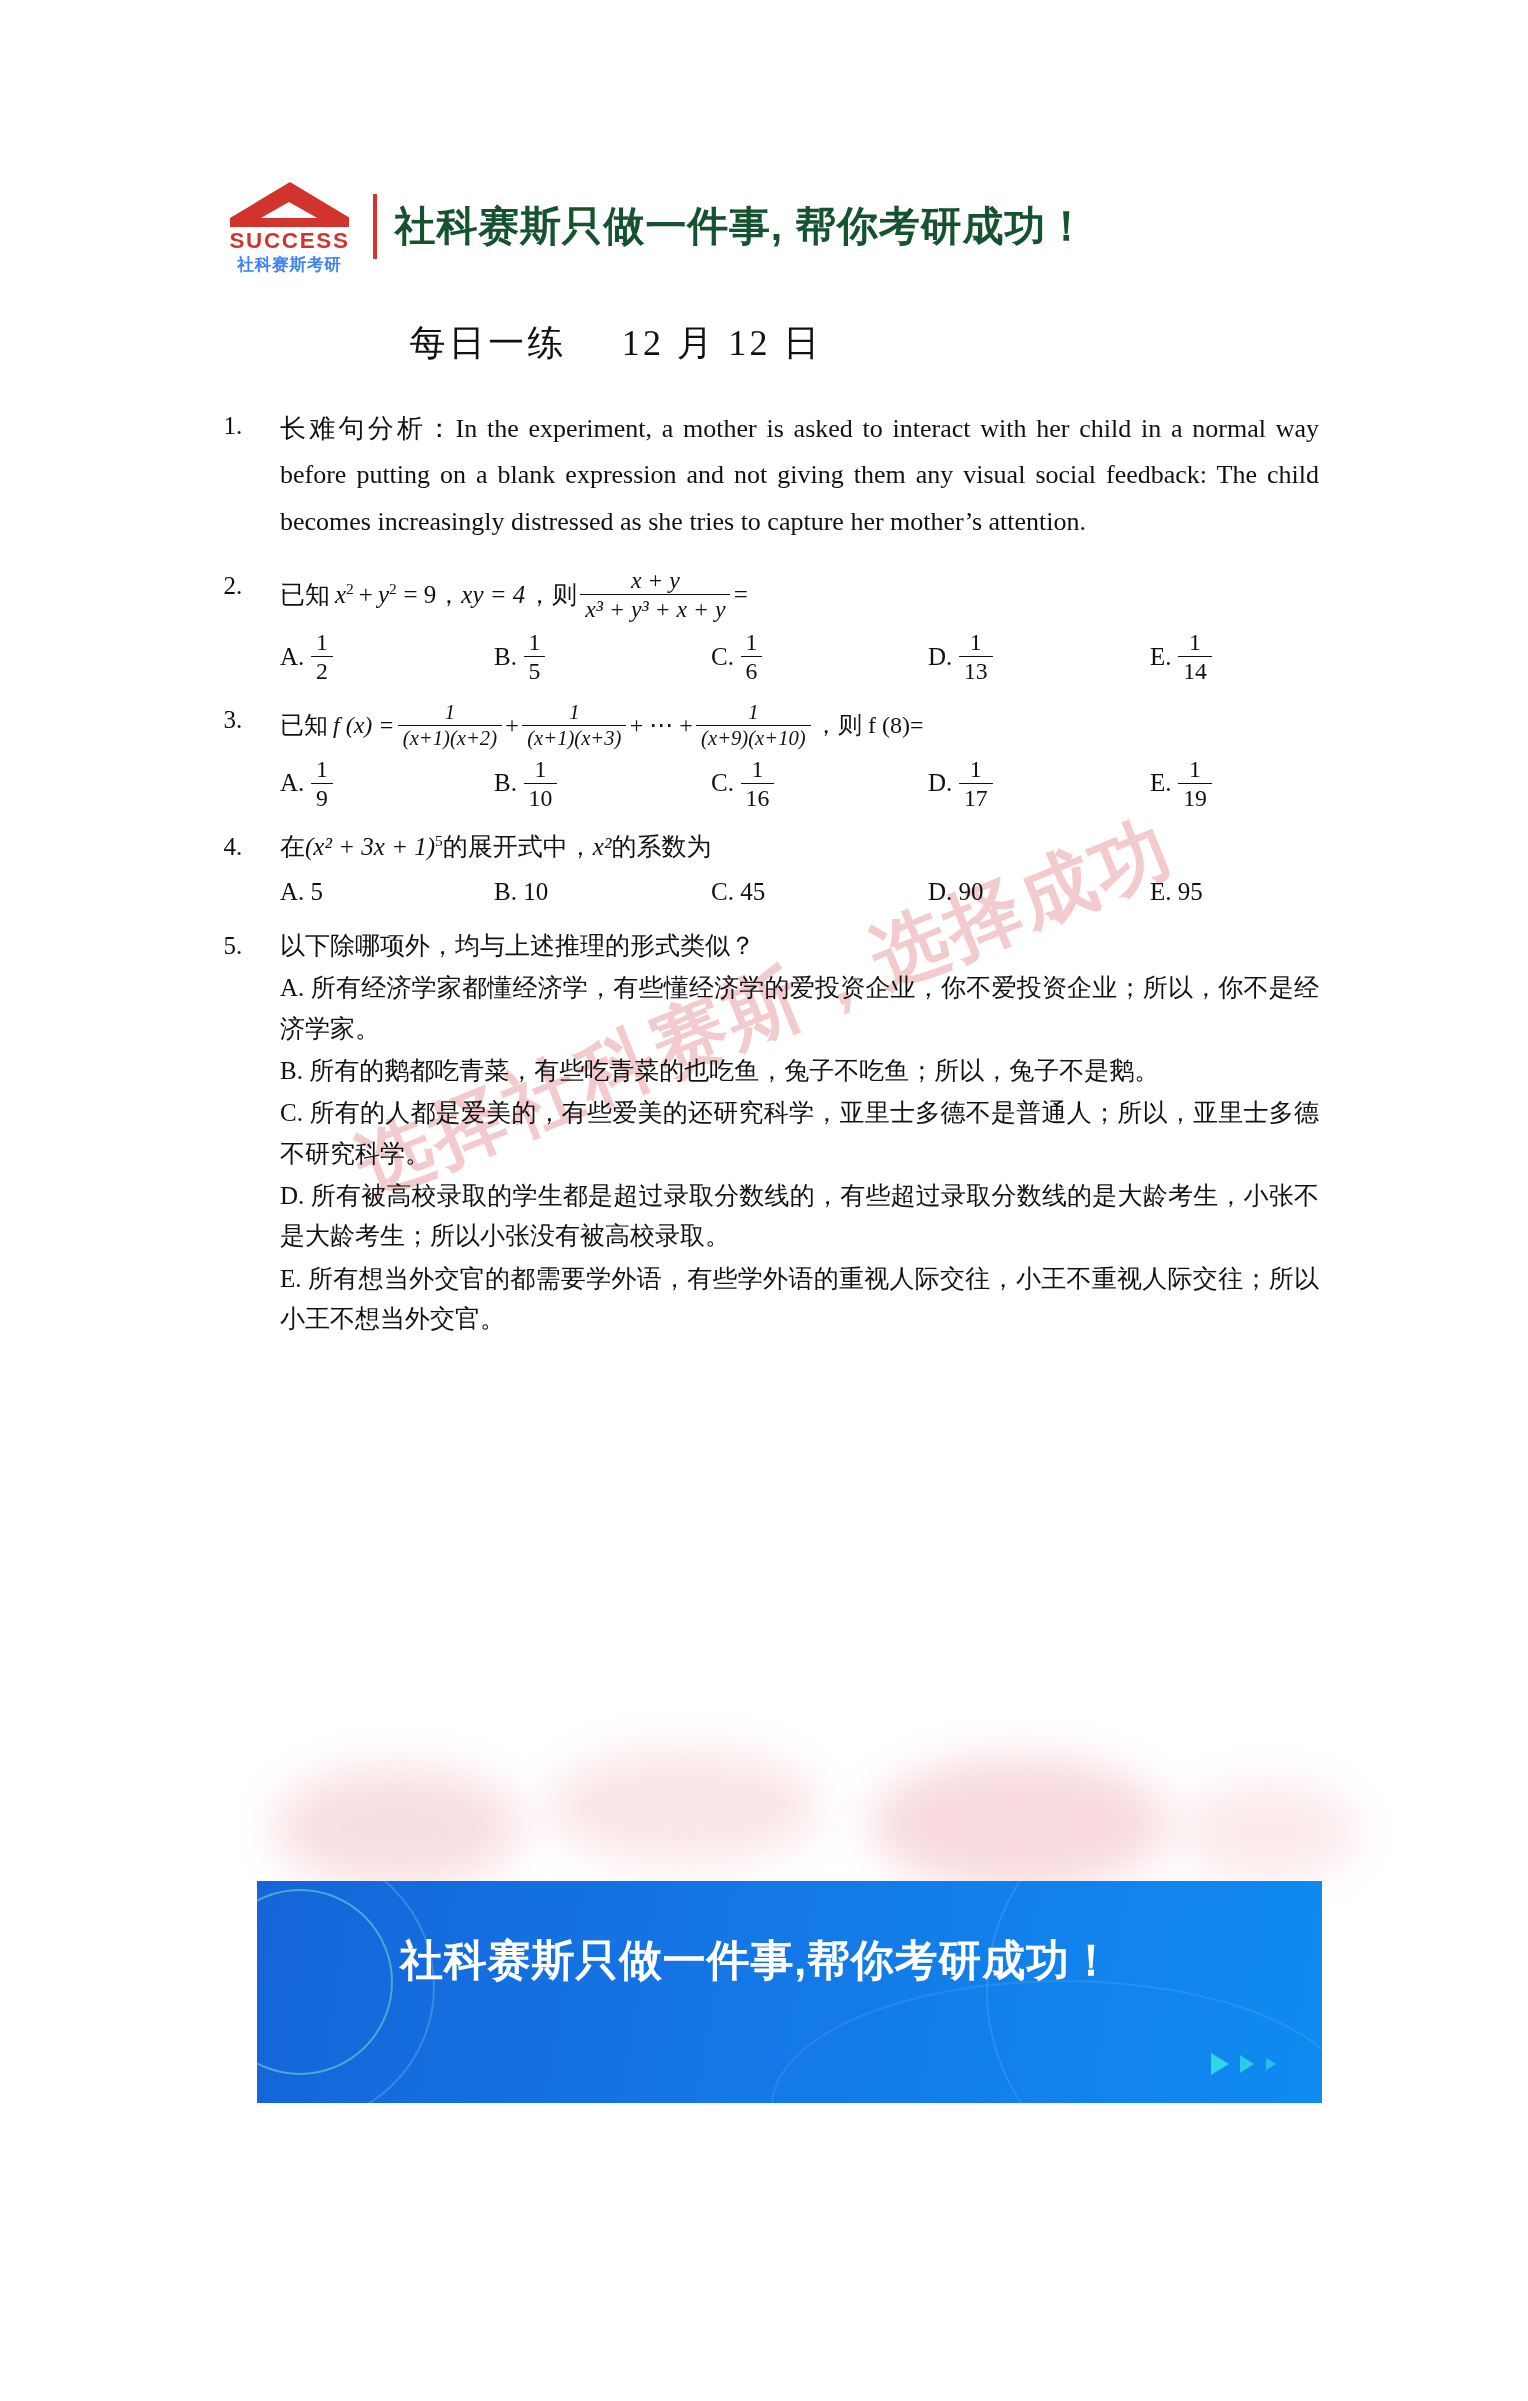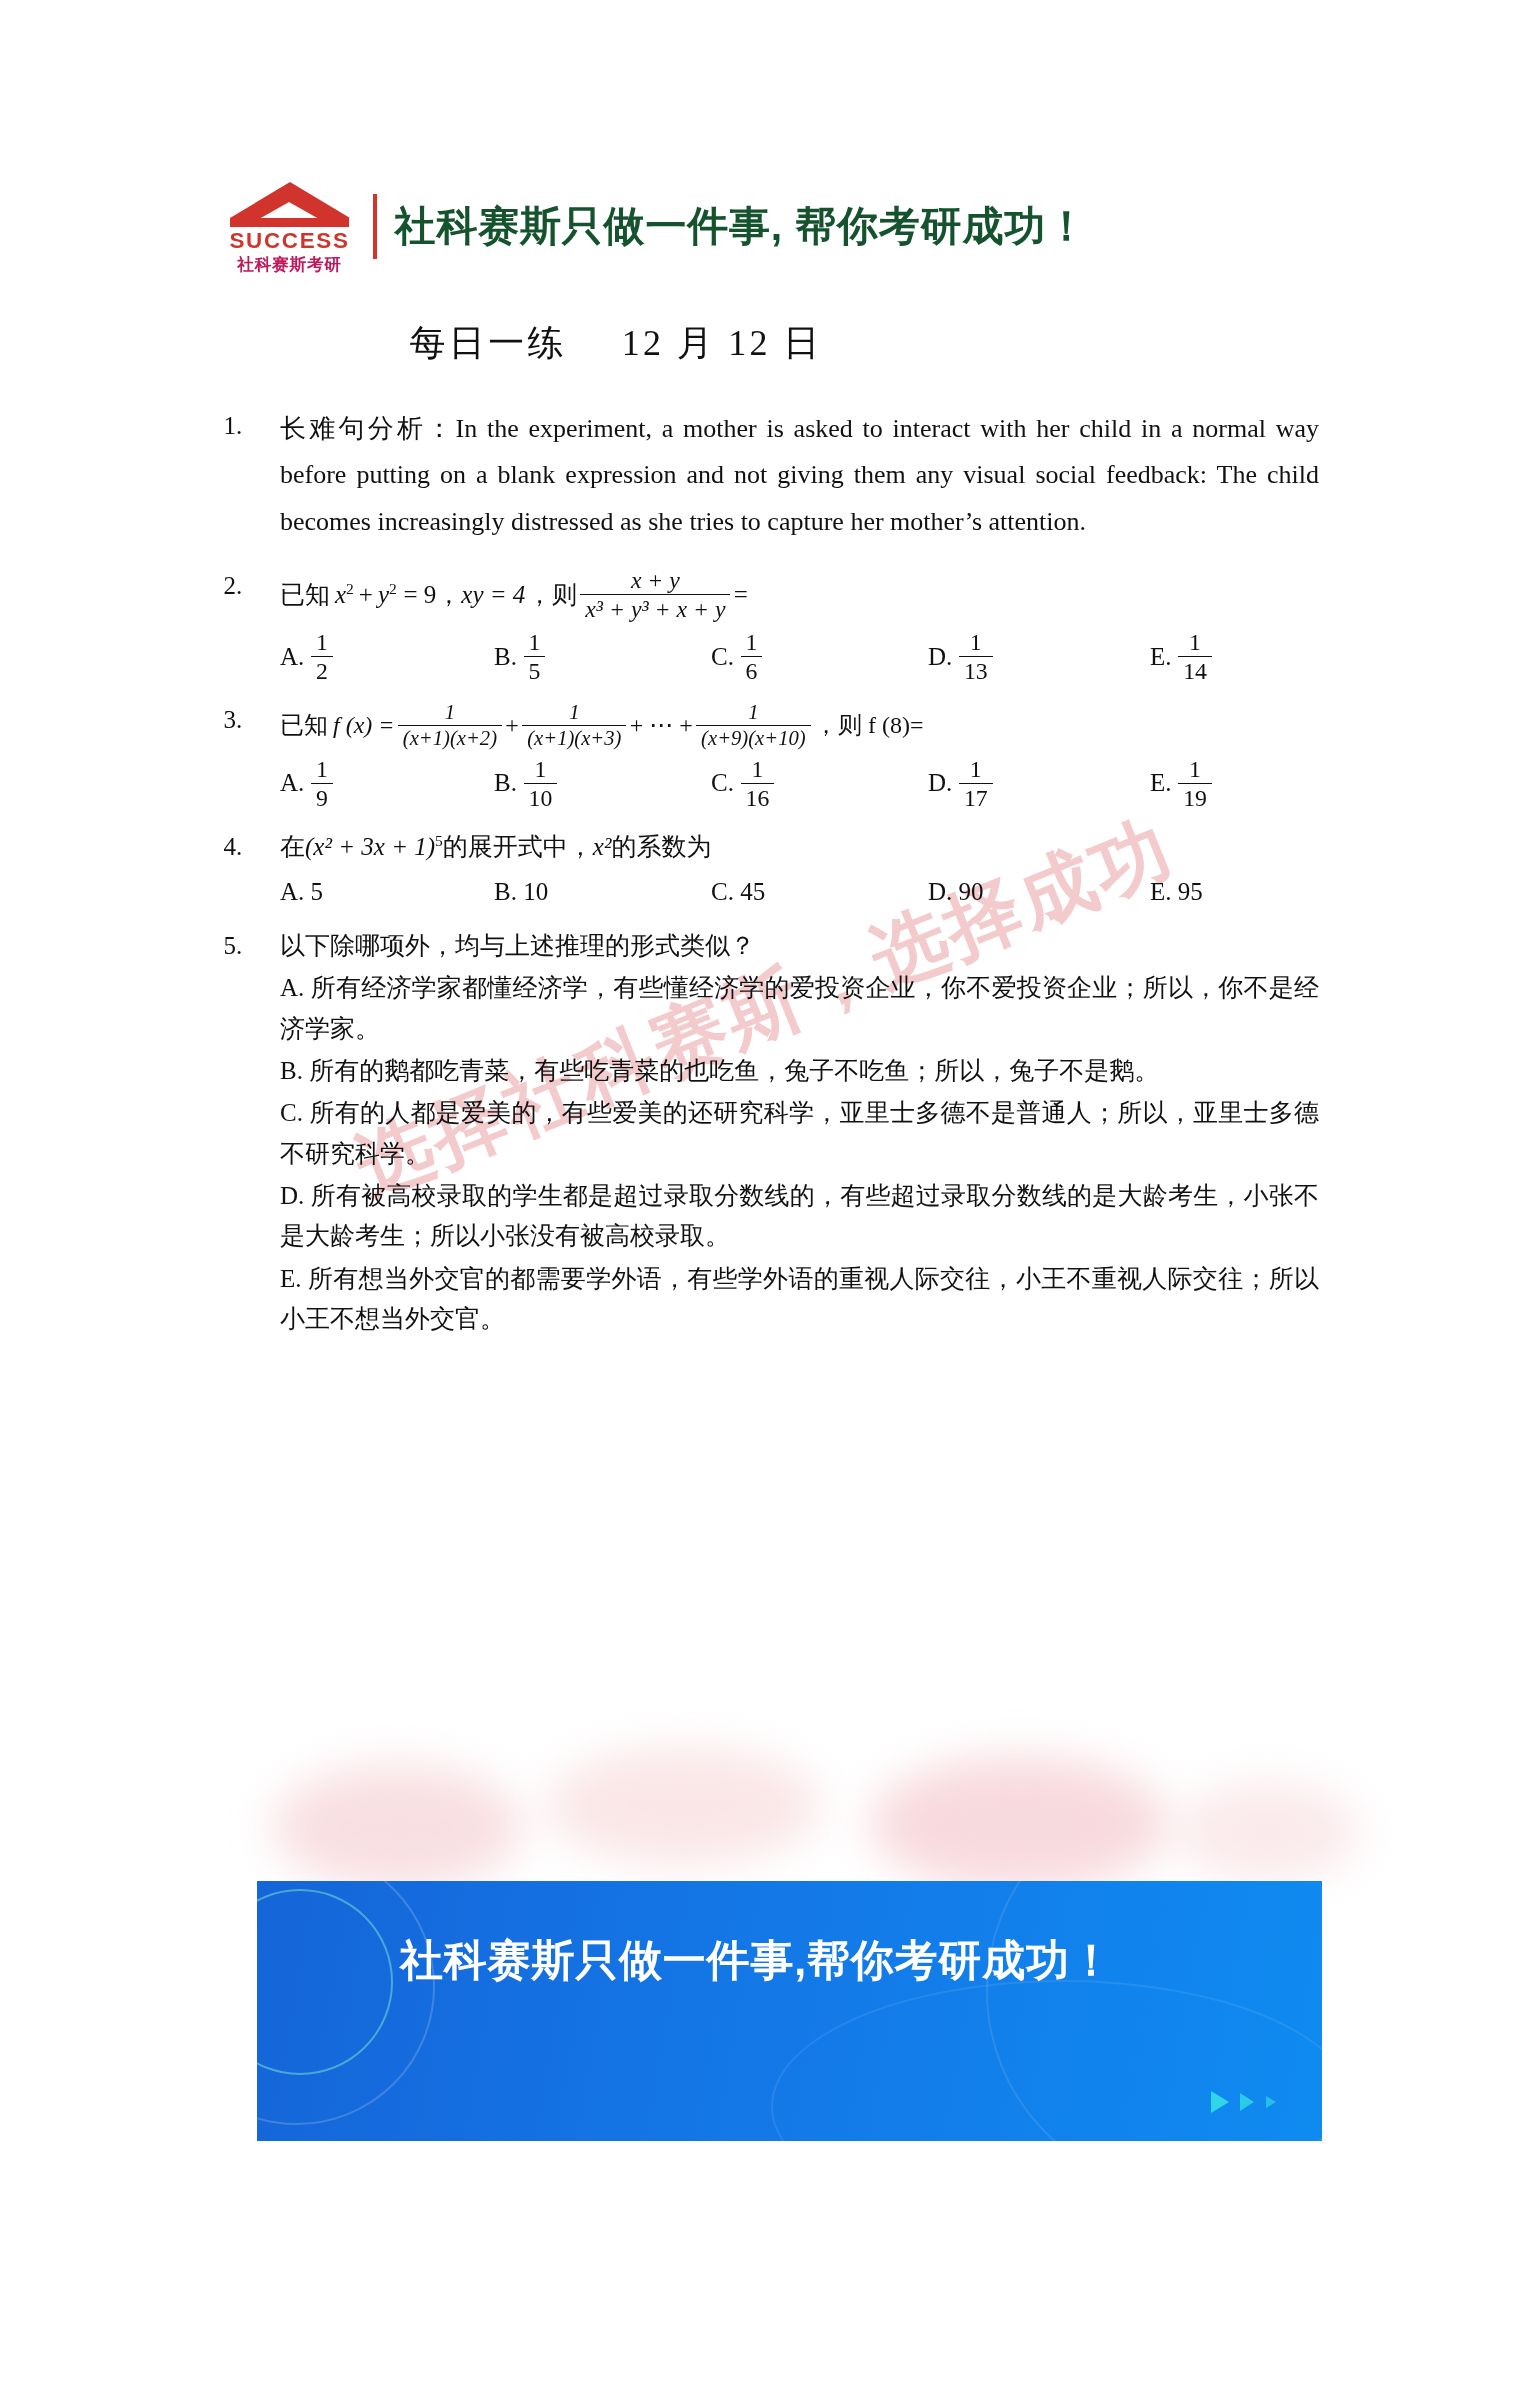--- a/index.html
+++ b/index.html
@@ -78,21 +78,21 @@
   }
   .logo .cn {
     position: absolute;
     left: 0; top: 77px;
     width: 139px;
     text-align: center;
     font-family: "Liberation Sans", sans-serif;
     font-weight: bold;
     font-size: 16.6px;
     letter-spacing: 0.8px;
-    color: #be185d;
+    color: #3b82f6;
   }
   .header-divider {
     width: 3.3px;
     height: 65px;
     background: #d0342c;
     margin: 0 18px 0 8.3px;
     flex: 0 0 auto;
   }
   .header-slogan {
     font-family: Liberation Sans, sans-serif;
@@ -209,21 +209,21 @@
   .blob.b2 { left: 547px; top: 1748px; width: 273px; height: 116px; background: #f6d2d4; }
   .blob.b3 { left: 870px; top: 1757px; width: 298px; height: 133px; background: #f2bcc3; }
   .blob.b4 { left: 1177px; top: 1782px; width: 182px; height: 99px; background: #f7d9dc; }
 
   
   .banner {
     position: absolute;
     left: 257px;
     top: 1881px;
     width: 1065px;
-    height: 260px;
+    height: 222px;
     background: linear-gradient(100deg, #1565d8 0%, #1477e6 45%, #0f8bf0 100%);
     overflow: hidden;
   }
   .banner .wave {
     position: absolute;
     border: 2.5px solid rgba(255,255,255,0.18);
     border-radius: 50%;
   }
   .banner .w1 { left: -99px; top: -33px; width: 273px; height: 273px; }
   .banner .w2 { left: -50px; top: 8.3px; width: 182px; height: 182px; border-color: rgba(120,220,210,0.55); }

